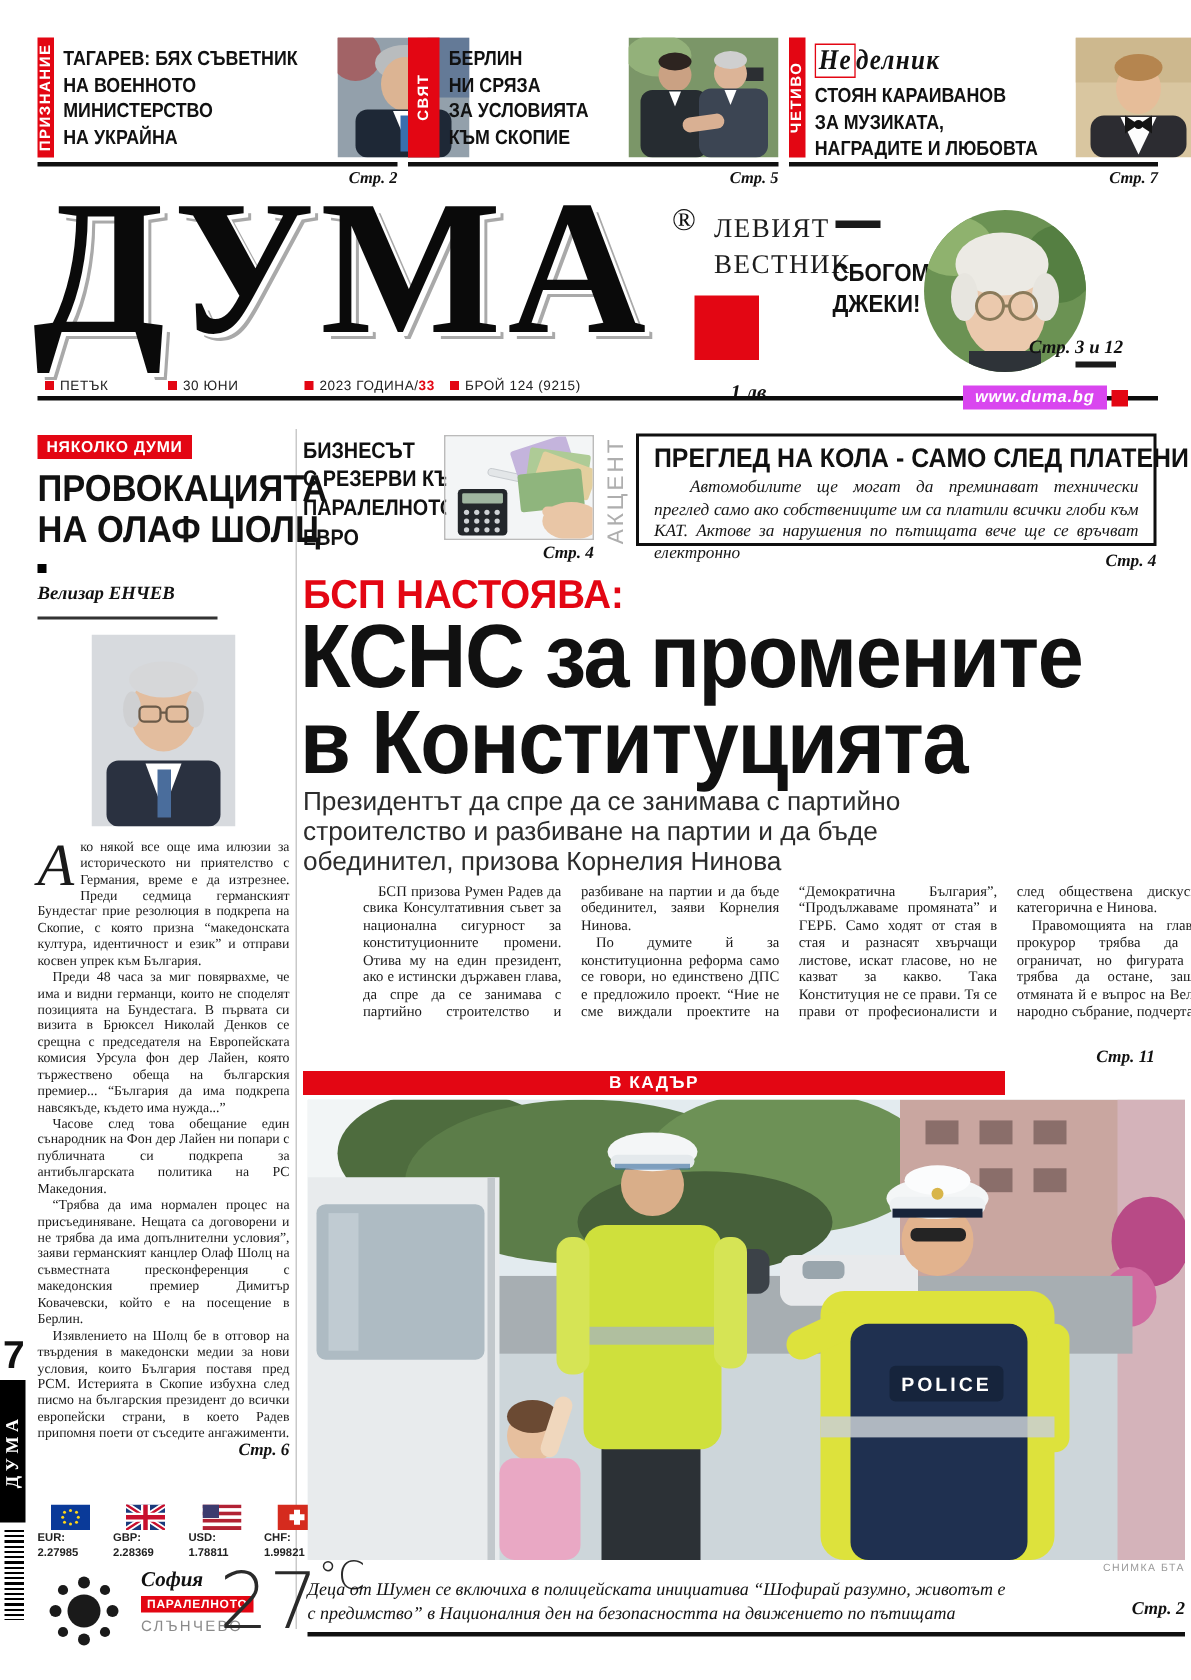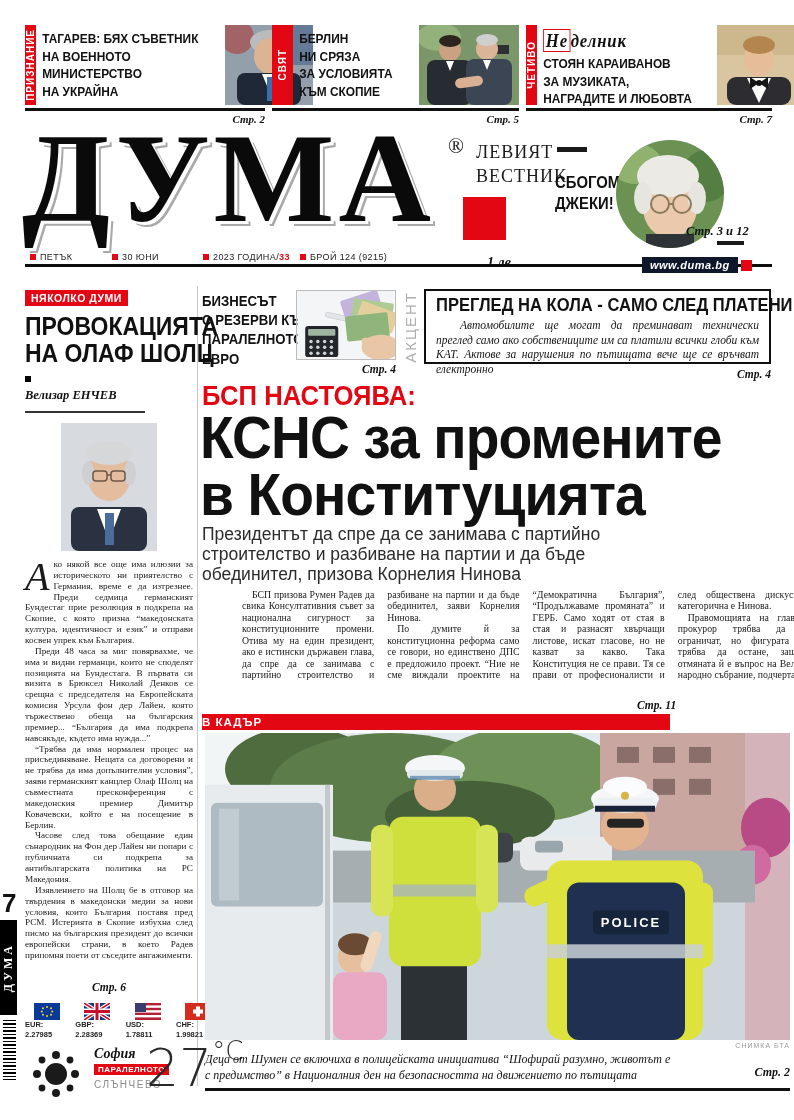--- a/index.html
+++ b/index.html
@@ -33,38 +33,38 @@
   .promo-page{position:absolute;left:686px;top:224px;font:bold italic 12.5px "Liberation Serif",serif;}
   .dash-b{position:absolute;left:717px;top:241px;width:27px;height:4px;background:#1a1a1a;}
   .red-square{position:absolute;left:463px;top:197px;width:43px;height:43px;background:var(--red);}
   .price{position:absolute;left:465px;top:255px;font:bold italic 14px "Liberation Serif",serif;margin-left:22px;}
 
   .dl-item{position:absolute;top:252px;font-size:9px;letter-spacing:.4px;color:#222;}
   .dl-item .b{display:inline-block;width:6px;height:6px;background:var(--red);margin-right:4px;}
   .dl-accent{color:var(--red);font-weight:bold;}
   .top-rule{position:absolute;left:25px;top:264px;width:747px;height:3px;background:#0d0d0d;}
   .site-tab{position:absolute;left:642px;top:257px;display:flex;align-items:center;}
-  .site-name{background:#0f172a;color:#fff;font:bold italic 11px "Liberation Sans",sans-serif;padding:2px 8px;letter-spacing:.5px;}
+  .site-name{background:#d946ef;color:#fff;font:bold italic 11px "Liberation Sans",sans-serif;padding:2px 8px;letter-spacing:.5px;}
   .site-sq{width:11px;height:11px;background:var(--red);margin-left:3px;}
 
   .v-divider{position:absolute;left:197px;top:286px;width:1px;height:800px;background:#c9c9c9;}
 
   
   .left-col{position:absolute;left:25px;top:288px;width:168px;}
   .tag-label{display:inline-block;background:var(--red);color:#fff;font-weight:bold;font-size:10.5px;letter-spacing:.5px;padding:2px 6px;}
   .lc-head{margin-top:7px;font-weight:800;font-size:25px;line-height:1.08;transform:scaleX(.92);transform-origin:0 0;white-space:nowrap;}
   .lc-bullet{width:6px;height:6px;background:#000;margin-top:9px;}
   .lc-author{margin-top:6px;font:bold italic 12.5px "Liberation Serif",serif;}
   .lc-rule{width:120px;height:2px;background:#333;margin-top:8px;}
   .lc-photo{display:block;margin:10px auto 8px auto;}
   .lc-article{font:9.2px/1.18 "Liberation Serif",serif;text-align:justify;color:#1a1a1a;}
   .lc-article p{text-indent:10px;}
   .lc-article p.drop{text-indent:0;}
   .drop::first-letter{float:left;font:italic 40px/32px "Liberation Serif",serif;padding:2px 4px 0 0;}
-  .lc-page{text-align:center;font:bold italic 11.5px "Liberation Serif",serif;margin-top:20px;}
+  .lc-page{text-align:right;font:bold italic 11.5px "Liberation Serif",serif;margin-top:0;}
 
   
   .currencies{position:absolute;left:25px;top:1003px;width:195px;display:flex;justify-content:space-between;}
   .cur{width:44px;}
   .cur svg{display:block;margin:0 auto;}
   .cur .code,.cur .val{font-weight:bold;font-size:7.5px;color:#222;line-height:1.35;}
   .weather{position:absolute;left:30px;top:1044px;width:200px;height:64px;}
   .sun{position:absolute;left:0;top:4px;}
   .w-city{position:absolute;left:64px;top:2px;font:bold italic 14px "Liberation Serif",serif;}
   .w-max{position:absolute;left:64px;top:20px;background:var(--red);color:#fff;font-weight:bold;font-size:8px;padding:1px 4px;letter-spacing:.5px;}
@@ -90,23 +90,23 @@
   .accent-head{font-weight:800;font-size:18px;transform:scaleX(.92);transform-origin:0 0;white-space:nowrap;}
   .accent-text{margin-top:2px;font:italic 11.5px/1.28 "Liberation Serif",serif;text-indent:24px;text-align:justify;color:#151515;}
   .accent-page{position:absolute;left:424px;top:368px;width:347px;text-align:right;font:bold italic 11.5px "Liberation Serif",serif;}
 
   .kicker{position:absolute;left:202px;top:381px;color:var(--red);font-weight:800;font-size:27px;transform:scaleX(.95);transform-origin:0 0;white-space:nowrap;}
   .main-head{position:absolute;left:200px;top:409px;font-weight:800;font-size:60px;line-height:.95;transform:scaleX(.92);transform-origin:0 0;white-space:nowrap;letter-spacing:-1px;}
   .deck{position:absolute;left:202px;top:524px;width:450px;font-size:17.5px;line-height:1.15;color:#2c2c2c;}
   .body4{position:absolute;left:202px;top:589px;width:568px;height:124px;column-count:4;column-gap:13px;
          font:9.8px/1.17 "Liberation Serif",serif;text-align:justify;color:#1a1a1a;overflow:hidden;margin-left:40px;}
   .body4 p{text-indent:10px;}
-  .m-page{position:absolute;left:637px;top:699px;width:133px;text-align:left;font:bold italic 11.5px "Liberation Serif",serif;}
+  .m-page{position:absolute;left:637px;top:699px;width:133px;text-align:right;font:bold italic 11.5px "Liberation Serif",serif;}
   .kadar{position:absolute;left:202px;top:714px;width:468px;height:16px;background:var(--red);color:#fff;
-         font-weight:bold;font-size:11.5px;line-height:16px;letter-spacing:1px;}
+         font-weight:bold;font-size:11.5px;line-height:16px;text-align:center;letter-spacing:1px;}
   .photo-wrap{position:absolute;left:205px;top:733px;width:585px;height:307px;overflow:hidden;}
   .credit{position:absolute;left:205px;top:1042px;width:585px;text-align:right;font-size:7px;color:#9a9a9a;letter-spacing:1px;}
   .caption{position:absolute;left:205px;top:1051px;width:585px;}
   .cap-text{width:470px;font:italic 12px/1.35 "Liberation Serif",serif;color:#111;}
   .cap-page{position:absolute;right:0;bottom:3px;font:bold italic 12px "Liberation Serif",serif;}
   .bottom-rule{position:absolute;left:205px;top:1088px;width:585px;height:3px;background:#101010;}
 </style>
 </head>
 <body>
 
@@ -256,22 +256,22 @@
       <ellipse cx="48" cy="30" rx="23" ry="12" fill="#d6d7d9"></ellipse>
       <ellipse cx="27" cy="50" rx="6" ry="12" fill="#cfd0d2"></ellipse>
       <ellipse cx="69" cy="50" rx="6" ry="12" fill="#cfd0d2"></ellipse>
       <rect x="32" y="48" width="14" height="10" rx="3" fill="none" stroke="#6b5a48" stroke-width="1.5"></rect>
       <rect x="50" y="48" width="14" height="10" rx="3" fill="none" stroke="#6b5a48" stroke-width="1.5"></rect>
       <line x1="46" y1="52" x2="50" y2="52" stroke="#6b5a48" stroke-width="1.5"></line>
     </svg>
     <div class="lc-article">
       <p class="drop">Ако някой все още има илюзии за историческото ни приятелство с Германия, време е да изтрезнее. Преди седмица германският Бундестаг прие резолюция в подкрепа на Скопие, с която призна “македонската култура, идентичност и език” и отправи косвен упрек към България.</p>
       <p>Преди 48 часа за миг повярвахме, че има и видни германци, които не споделят позицията на Бундестага. В първата си визита в Брюксел Николай Денков се срещна с председателя на Европейската комисия Урсула фон дер Лайен, която тържествено обеща на българския премиер... “България да има подкрепа навсякъде, където има нужда...”</p>
+      <p>Часове след това обещание един сънародник на Фон дер Лайен ни попари с публичната си подкрепа за антибългарската политика на РС Македония.</p>
       <p>“Трябва да има нормален процес на присъединяване. Нещата са договорени и не трябва да има допълнителни условия”, заяви германският канцлер Олаф Шолц на съвместната пресконференция с македонския премиер Димитър Ковачевски, който е на посещение в Берлин.</p>
-      <p>Часове след това обещание един сънародник на Фон дер Лайен ни попари с публичната си подкрепа за антибългарската политика на РС Македония.</p>
       <p>Изявлението на Шолц бе в отговор на твърдения в македонски медии за нови условия, които България поставя пред РСМ. Истерията в Скопие избухна след писмо на българския президент до всички европейски страни, в което Радев припомня поети от съседите ангажименти.</p>
     </div>
     <div class="lc-page">Стр. 6</div>
   </div>
 
   <div class="currencies">
     <div class="cur">
       <svg width="26" height="17" viewBox="0 0 26 17">
         <rect width="26" height="17" fill="#0a3a99"></rect>
         <g fill="#ffd617">

